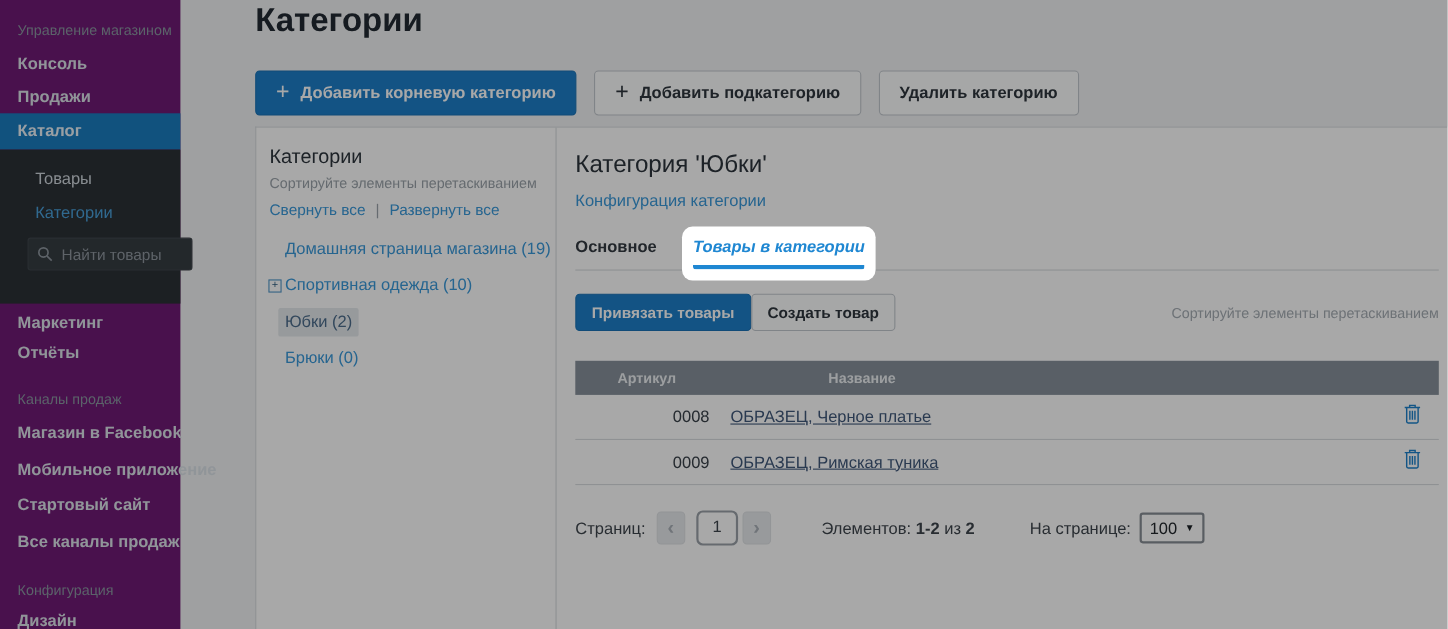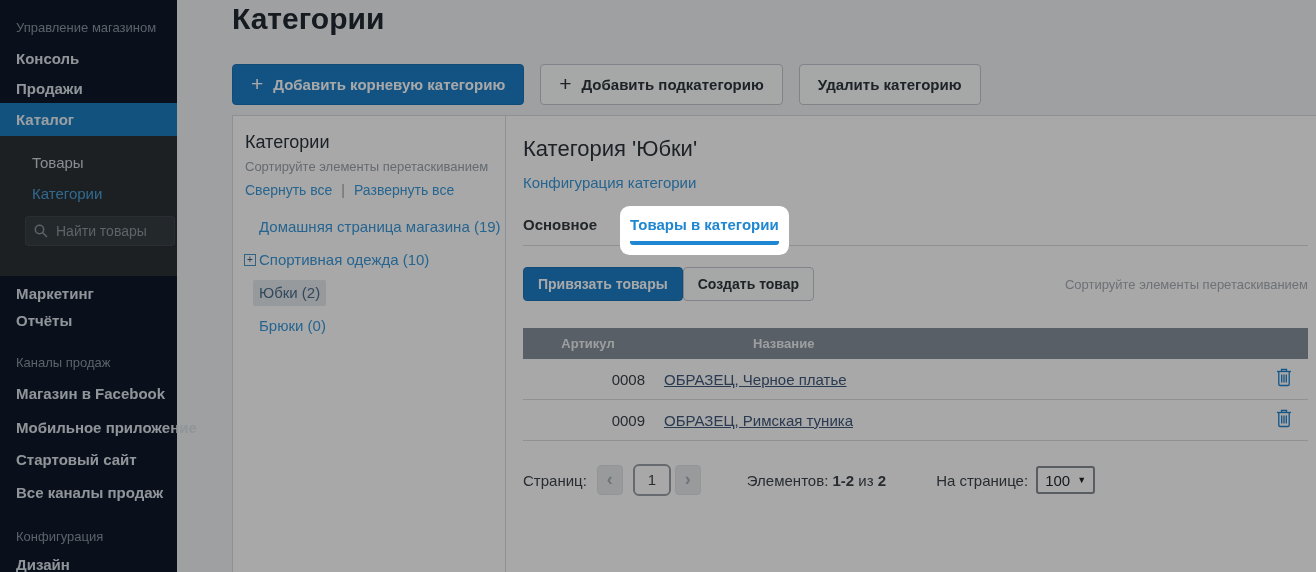--- a/index.html
+++ b/index.html
@@ -3,21 +3,21 @@
 <meta charset="utf-8">
 <style>
   * { box-sizing: border-box; margin: 0; padding: 0; }
   html,body { width:1316px; height:572px; overflow:hidden; }
   body { position:relative; font-family:"Liberation Sans",sans-serif; background:#f2f3f4; }
 
   
   .dim-overlay { position:absolute; inset:0; background:rgba(0,0,0,0.34); z-index:50; pointer-events:none; }
 
   
-  .sidebar { position:absolute; left:0; top:0; width:177px; height:572px; background:#0f172a; }
+  .sidebar { position:absolute; left:0; top:0; width:164px; height:572px; background:#701a75; }
   .ssec { position:absolute; left:16px; font-size:13px; color:#8a96a1; white-space:nowrap; }
   .snav { position:absolute; left:16px; font-size:15px; font-weight:700; color:#dbe2e8; white-space:nowrap; cursor:pointer; }
   .snav-active { position:absolute; left:0; right:0; top:103px; height:33px; line-height:33px; padding-left:16px; background:#1a7dc0; font-size:15px; font-weight:700; color:#eaf2f8; cursor:pointer; }
   .submenu { position:absolute; left:0; right:0; top:136px; height:140px; background:#2b3136; }
   .subitem { position:absolute; left:32px; font-size:15px; color:#cfd6dc; white-space:nowrap; cursor:pointer; }
   .subitem.current { color:#4aa0da; }
   .search-wrap { position:absolute; left:25px; top:80px; width:150px; height:30px; }
   .search-wrap input { width:100%; height:100%; background:#363d42; border:1px solid #40474d; border-radius:3px; color:#c6cdd3; font-size:14px; padding:0 8px 0 30px; outline:none; font-family:"Liberation Sans",sans-serif; }
   .search-wrap input::placeholder { color:#8f979f; }
   .search-icon { position:absolute; left:9px; top:8px; width:14px; height:14px; }
@@ -43,21 +43,21 @@
   .tree-list { list-style:none; margin-top:19px; padding-left:14px; }
   .tree-list li { position:relative; margin-bottom:13px; font-size:15px; line-height:20px; color:#3a99da; cursor:pointer; white-space:nowrap; }
   .expander { position:absolute; left:-15px; top:4px; width:12px; height:12px; border:1px solid #4f95c8; background:#fff; font-size:10px; line-height:10px; text-align:center; color:#2f5e80; cursor:pointer; }
   .tree-selected { display:inline-block; background:#e6eaed; color:#4c6d8c; padding:3px 6px; margin:-3px 0 -3px -6px; border-radius:2px; }
 
   .details-panel { flex:1; padding:0 8px 0 17px; min-width:0; }
   .detail-title { margin-top:20px; font-size:22px; font-weight:400; color:#2c343c; }
   .preview-link { display:inline-block; margin-top:12px; font-size:15px; color:#3a99da; text-decoration:none; cursor:pointer; }
   .tabs { display:flex; gap:33px; margin-top:24px; border-bottom:1px solid #d8dcdf; align-items:flex-end; }
   .tab { font-size:15px; font-weight:700; color:#343b42; padding-bottom:12px; cursor:pointer; white-space:nowrap; }
-  .tab.active { color:#1f87d2; padding-bottom:8px; border-bottom:4px solid #1f87d2; position:relative; z-index:60; background:#fff; box-shadow:0 0 0 10px #fff; border-radius:3px; }
+  .tab.active { color:#1f87d2; padding-bottom:8px; border-bottom:4px solid #1f87d2; position:relative; z-index:60; background:#fff; box-shadow:0 0 0 10px #fff; border-radius:3px;font-style:italic; }
 
   .prod-toolbar { display:flex; align-items:center; gap:0; margin-top:21px; }
   .btn-sm { display:inline-flex; align-items:center; height:34px; padding:0 14px; border-radius:4px; font-size:14px; font-weight:700; cursor:pointer; white-space:nowrap; }
   .btn-sm.primary { background:#1e7fc9; color:#fff; border:1px solid #1b73b6; }
   .btn-sm.secondary { background:#fcfdfd; color:#2e363d; border:1px solid #c3c9cf; }
   .drag-hint-right { margin-left:auto; font-size:13px; color:#a6adb4; white-space:nowrap; }
 
   .ptable { margin-top:27px; }
   .thead { display:flex; align-items:center; height:31px; background:#87919b; color:#edf0f3; font-size:13px; font-weight:700; }
   .th-sku { width:130px; text-align:center; }

